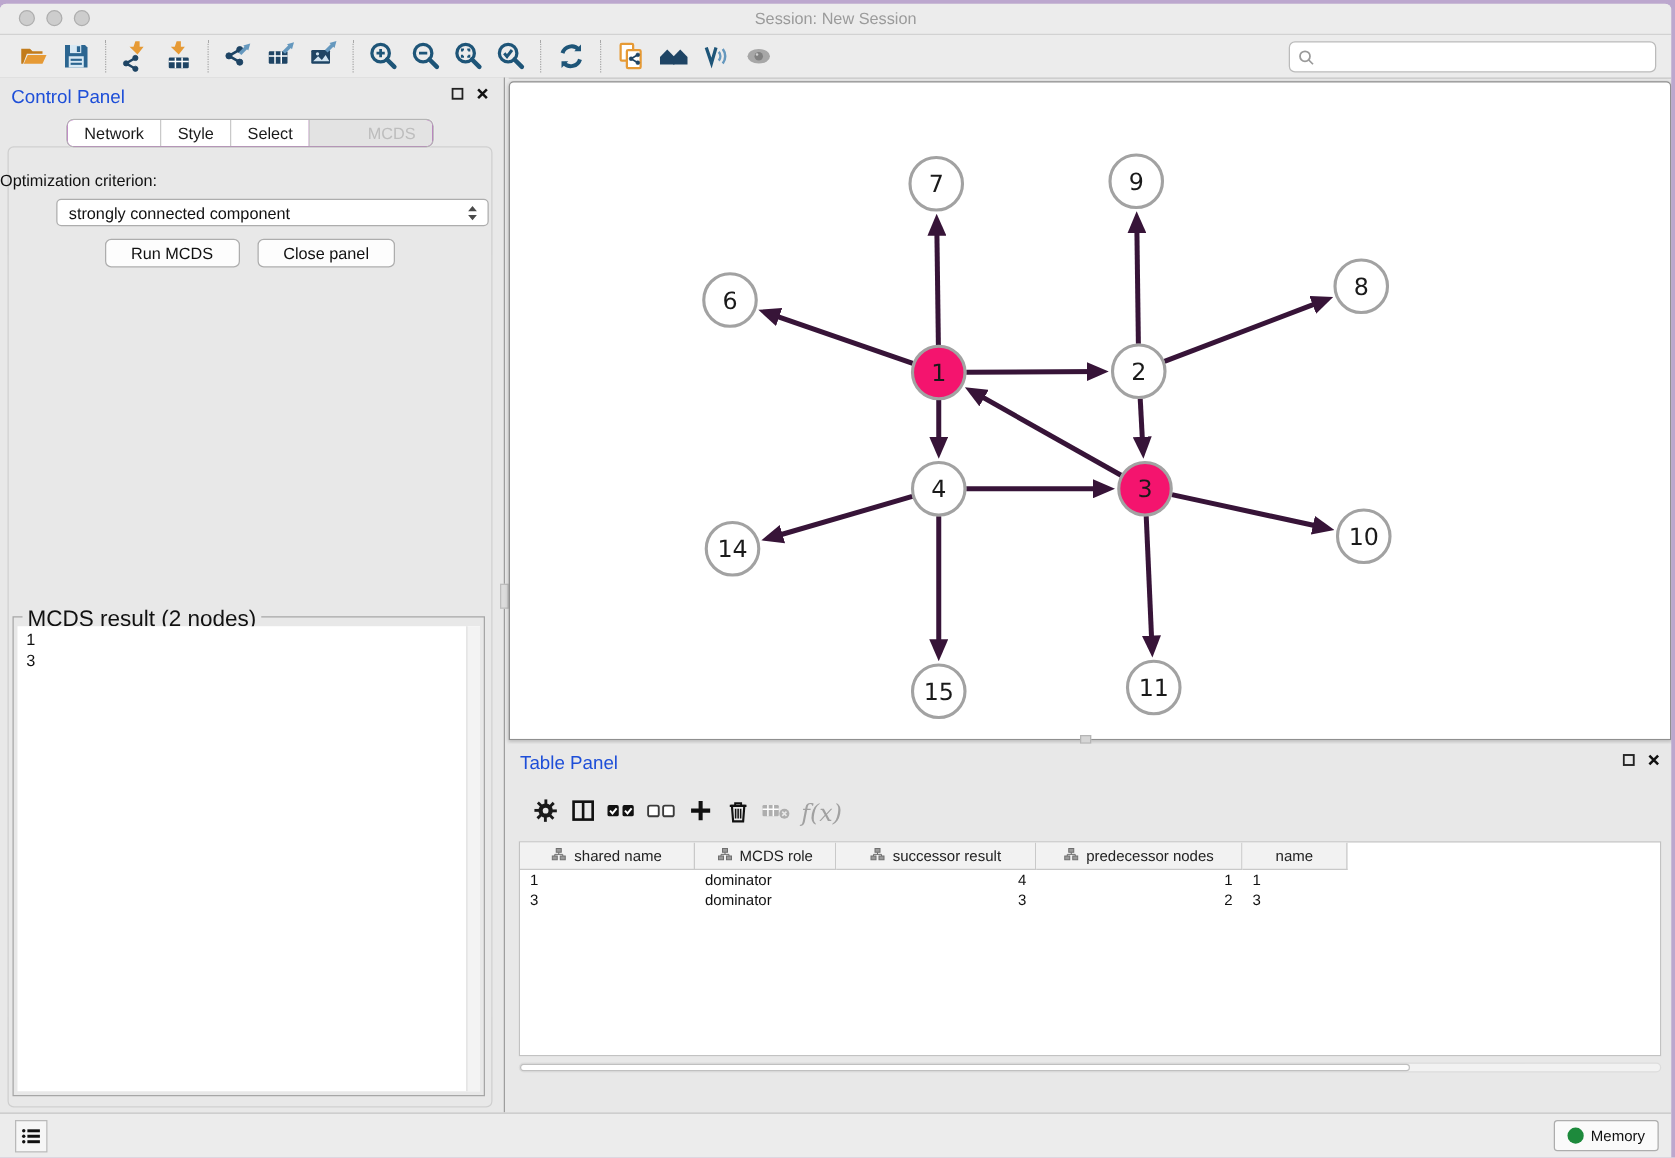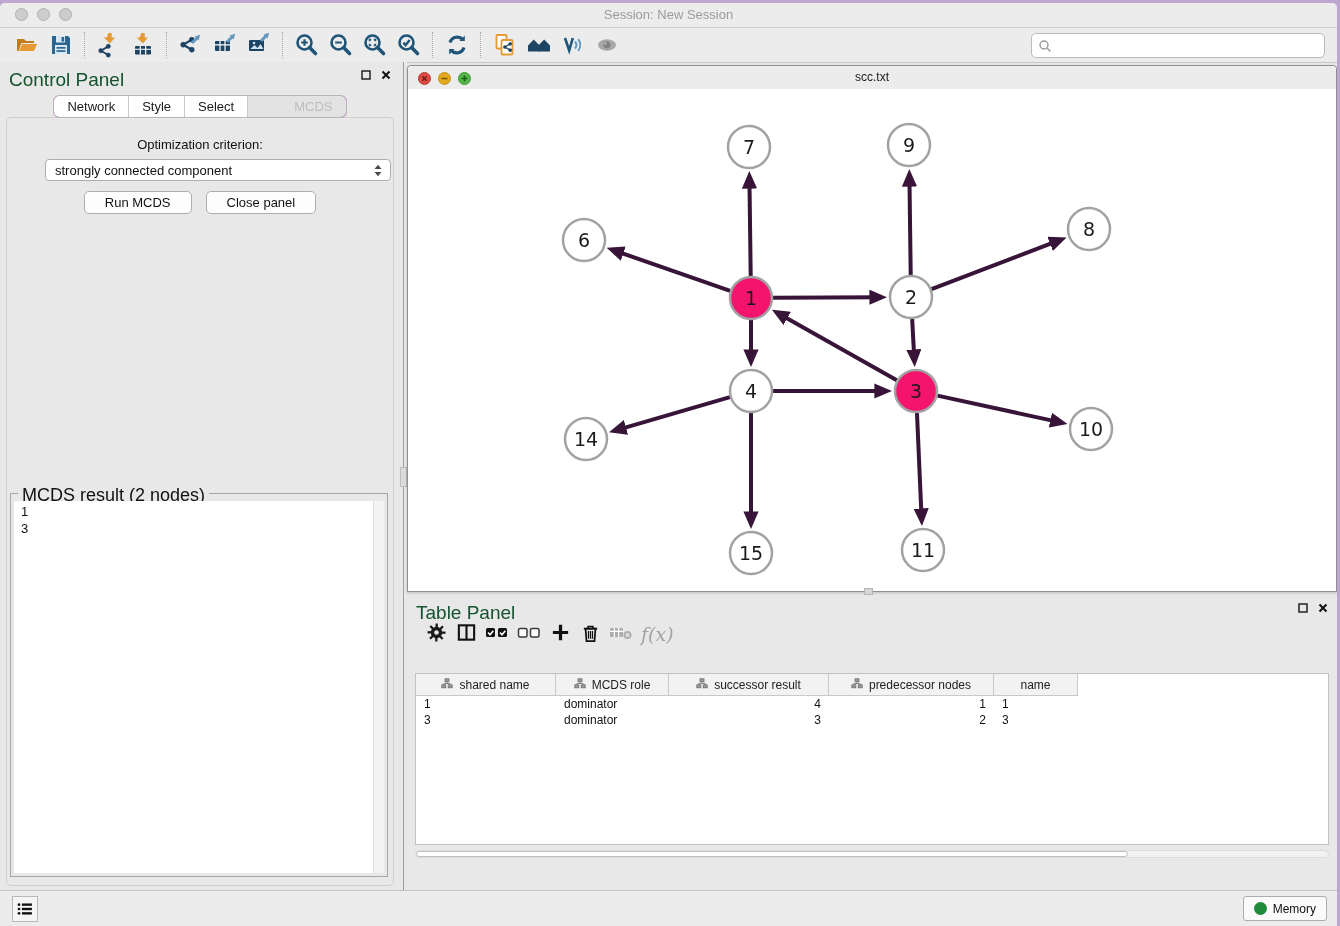--- a/index.html
+++ b/index.html
@@ -22,31 +22,31 @@
   .search-wrap{position:absolute;right:12px;top:5px;width:292px;height:23px;background:#fff;border:1px solid #BBBBBB;border-radius:5px;display:flex;align-items:center;}
   .search-wrap svg{margin-left:6px;}
   .search-input{border:none;outline:none;flex:1;height:17px;font-size:12px;background:transparent;padding:0 6px;}
 
   
   .main{position:absolute;left:0;top:59px;width:100%;height:828px;}
 
   
   .control-panel{position:absolute;left:0;top:0;width:400px;height:100%;background:#E8E8E8;}
   .panel-header{position:absolute;left:0;top:0;width:100%;height:28px;}
-  .panel-title{position:absolute;left:9px;top:7px;font-size:19px;color:#14532d;}
+  .panel-title{position:absolute;left:9px;top:7px;font-size:15px;color:#1d4ed8;}
   .panel-btns{position:absolute;right:8px;top:7px;display:flex;gap:8px;align-items:center;}
   .pbtn{width:12px;height:12px;display:inline-flex;align-items:center;justify-content:center;}
   .cp-content{position:absolute;left:6px;right:6px;top:55px;bottom:4px;border:1px solid #CFCFCF;border-radius:5px;background:#E8E8E8;}
   .tabset{display:flex;justify-content:center;position:absolute;left:0;width:100%;z-index:3;}
   .tabs{display:inline-flex;border:1px solid #B5B5B5;border-radius:6px;overflow:hidden;background:#a21caf;box-shadow:0 0 0 0.5px rgba(255,255,255,.4);}
   .tab{padding:3px 13px;font-size:13px;color:#1A1A1A;background:#fff;border-left:1px solid #C9C9C9;cursor:default;white-space:nowrap;}
   .tab:first-child{border-left:none;}
   .tab.selected{background:#E3E3E3;color:#BDBDBD;padding-left:46px;}
   .cp-tabs{top:33px;}
-  .opt-label{position:absolute;left:0;width:100%;top:75px;text-align:center;font-size:13px;color:#111;}
+  .opt-label{position:absolute;left:0;width:100%;top:75px;font-size:13px;color:#111;}
   .criterion{position:absolute;left:45px;top:97px;width:346px;height:22px;background:#fff;border:1px solid #ADADAD;border-radius:4px;box-sizing:border-box;display:flex;align-items:center;font-size:13px;padding-left:9px;color:#111;}
   .criterion .stepper{position:absolute;right:5px;top:3px;}
   .cp-buttons{position:absolute;left:0;top:129px;width:100%;display:flex;justify-content:center;gap:14px;}
   .btn{background:#FDFDFD;border:1px solid #ADADAD;border-radius:5px;font-size:13px;padding:3px 20px;color:#111;font-family:"Liberation Sans",sans-serif;}
   .groupbox{position:absolute;left:10px;top:431px;width:378px;height:384px;border:1px solid #A6A6A6;box-sizing:border-box;}
   .groupbox .legend{position:absolute;top:-9px;left:7px;background:#E8E8E8;padding:0 4px;font-size:18px;color:#111;}
   .groupbox .resultarea{position:absolute;left:3px;right:3px;top:7px;bottom:3px;background:#fff;}
   .resultarea pre{margin:0;font-family:"Liberation Sans",sans-serif;font-size:13px;line-height:17px;padding:2px 7px;color:#111;}
   .resultarea .vsb{position:absolute;right:0;top:0;bottom:0;width:10px;background:#F3F3F3;border-left:1px solid #E0E0E0;}
 
@@ -61,21 +61,21 @@
   
   .net-frame{position:absolute;left:0;top:3px;width:930px;height:527px;border:1px solid #8F8F8F;box-sizing:border-box;border-radius:4px 4px 0 0;background:#fff;box-shadow:0 1px 3px rgba(0,0,0,.18);}
   .net-titlebar{position:absolute;left:0;top:0;width:100%;height:23px;background:#ECECEC;border-bottom:1px solid #C6C6C6;border-radius:4px 4px 0 0;}
   .net-tls{position:absolute;left:10px;top:5px;display:flex;gap:7px;}
   .net-title{position:absolute;left:0;right:0;top:4px;text-align:center;font-size:12px;color:#1A1A1A;}
   .net-canvas{position:absolute;left:0;top:23px;width:928px;height:502px;background:#fff;overflow:hidden;}
   .net-hhandle{position:absolute;left:456px;bottom:-4px;width:9px;height:7px;background:#D6D6D6;border:1px solid #B5B5B5;box-sizing:border-box;}
 
   
   .table-panel{position:absolute;left:0;top:533px;width:930px;height:292px;background:#E8E8E8;}
-  .tp-toolbar{position:absolute;left:18px;top:14px;height:38px;display:flex;align-items:flex-end;gap:8px;}
+  .tp-toolbar{position:absolute;left:18px;top:43px;height:38px;display:flex;align-items:flex-start;gap:8px;}
   .tp-tool{display:inline-flex;align-items:center;justify-content:center;min-width:22px;height:26px;}
   .tp-tool.disabled{opacity:.95;}
   .fx{font-family:"DejaVu Serif",serif;font-style:italic;font-size:19px;color:#9E9E9E;}
   .table-wrap{position:absolute;left:8px;top:78px;width:914px;height:172px;background:#fff;border:1px solid #C2C2C2;box-sizing:border-box;overflow:hidden;}
   .thead{display:flex;height:22px;}
   .th{background:#F2F2F2;border-right:1px solid #C9C9C9;border-bottom:1px solid #C9C9C9;display:flex;align-items:center;justify-content:center;gap:6px;font-size:12px;color:#222;box-sizing:border-box;}
   .trow{display:flex;height:16px;}
   .td{font-size:12px;color:#111;box-sizing:border-box;display:flex;align-items:center;}
   .td.left{justify-content:flex-start;padding-left:8px;}
   .td.right{justify-content:flex-end;padding-right:8px;}
@@ -344,37 +344,20 @@
     </div>
 
     <div class="vsplit">
       <div class="line"></div>
       <div class="handle"></div>
     </div>
 
     <div class="right-col">
 
       <div class="net-frame">
-        <div class="net-titlebar">
-          <div class="net-tls">
-            <span><svg width="13" height="13" viewBox="0 0 13 13">
-                  <circle cx="6.5" cy="6.5" r="6" fill="#DF4A43" stroke="#B33C36"></circle>
-                  <path d="M4.3 4.3l4.4 4.4M8.7 4.3l-4.4 4.4" stroke="#6E1B17" stroke-width="1.4"></path>
-                </svg></span>
-            <span><svg width="13" height="13" viewBox="0 0 13 13">
-                  <circle cx="6.5" cy="6.5" r="6" fill="#E5A91F" stroke="#C08F1A"></circle>
-                  <path d="M3.5 6.5h6" stroke="#7A5A10" stroke-width="1.6"></path>
-                </svg></span>
-            <span><svg width="13" height="13" viewBox="0 0 13 13">
-                  <circle cx="6.5" cy="6.5" r="6" fill="#55B748" stroke="#3F9636"></circle>
-                  <path d="M6.5 3.5v6M3.5 6.5h6" stroke="#1C5A18" stroke-width="1.5"></path>
-                </svg></span>
-          </div>
-          <div class="net-title">scc.txt</div>
-        </div>
         <div class="net-canvas" id="net-canvas"><svg width="928" height="502">
               <defs>
                 <marker id="arrow" markerWidth="4.4" markerHeight="3.8" refX="2.9" refY="1.9" orient="auto">
                   <path d="M0 0L4.4 1.9 0 3.8z" fill="#371438"></path>
                 </marker>
               </defs>
               <line x1="342.7086348276299" y1="187.0019294860588" x2="341.39731614414103" y2="87.99736888264711" stroke="#371438" stroke-width="4" marker-end="url(#arrow)"></line>
               <rect x="339.55297548588544" y="136.69964918435295" width="5" height="1.6" fill="#371438" opacity="0.45" transform="rotate(-90.75884012426856 342.05297548588544 137.49964918435296)"></rect>
               <line x1="322.21771501310434" y1="201.78220042371288" x2="204.339479527585" y2="160.84245396766426" stroke="#371438" stroke-width="4" marker-end="url(#arrow)"></line>
               <rect x="260.7785972703447" y="180.51232719568856" width="5" height="1.6" fill="#371438" opacity="0.45" transform="rotate(-160.84761022059627 263.2785972703447 181.31232719568857)"></rect>

